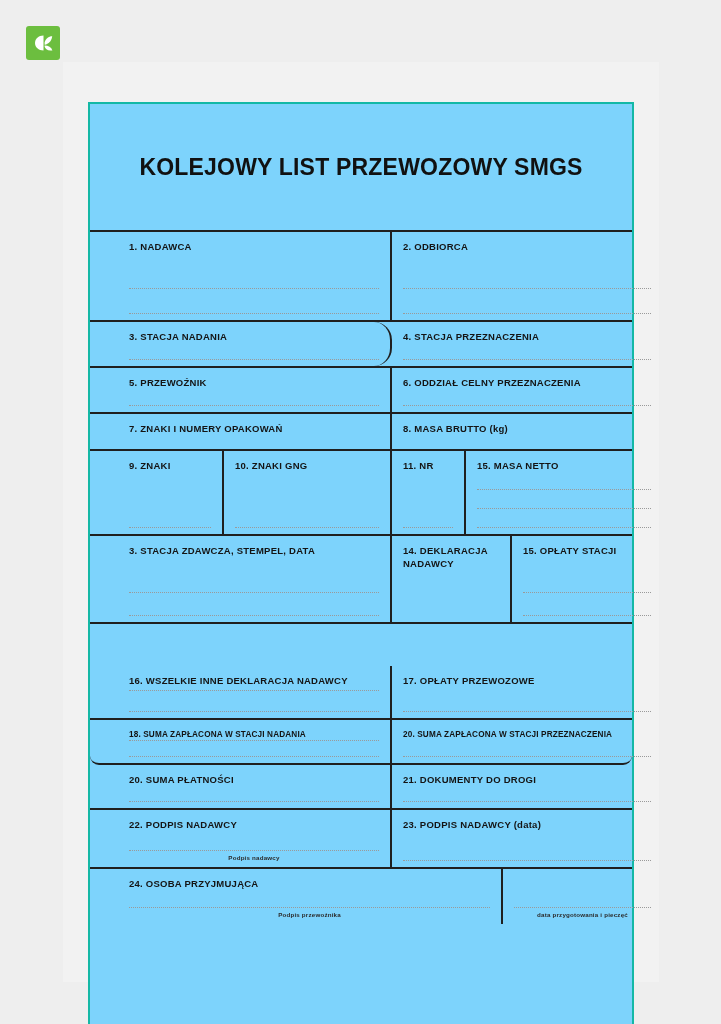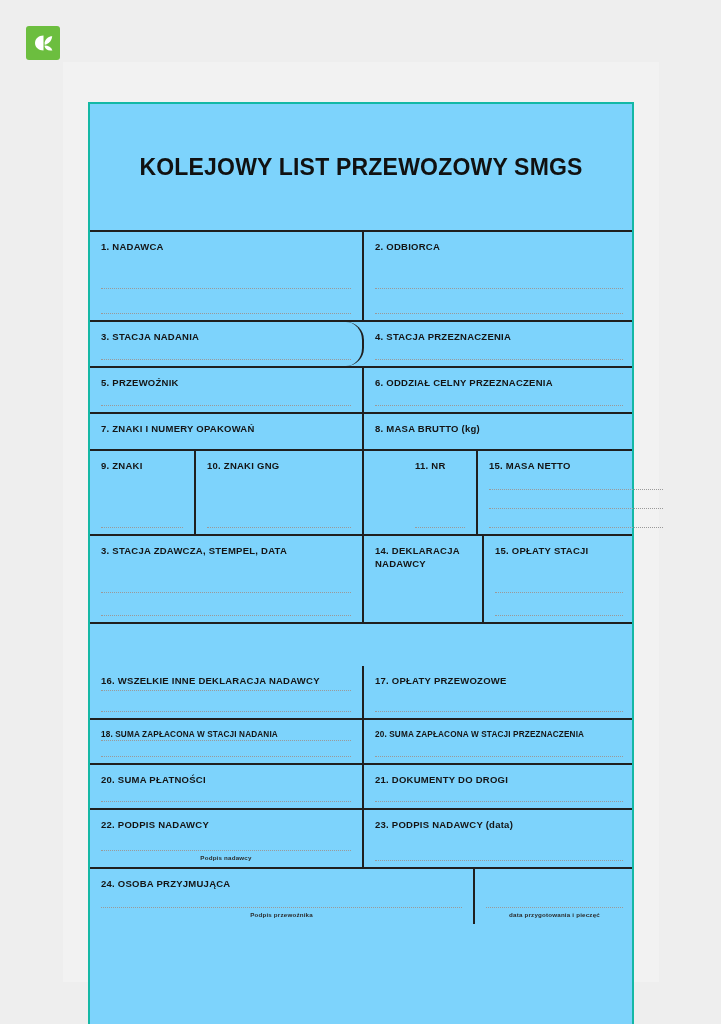--- a/index.html
+++ b/index.html
@@ -50,20 +50,21 @@
     height: 970px;
     border: 2px solid #14b8a6;
     background: #7dd3fc;
   }
 
   
   .row {
     display: flex;
     width: 100%;
     border-bottom: 2px solid #1f1f1f;
+    padding-left: 28px;
   }
   .row.last { border-bottom: none; }
 
   .cell {
     position: relative;
     border-right: 2px solid #1f1f1f;
     padding: 9px 11px 6px 11px;
     display: flex;
     flex-direction: column;
   }
@@ -194,21 +195,21 @@
             <div class="lines">
               <div class="dline"></div>
             </div>
           </div>
           <div class="cell" style="width: 168px; flex: 0 0 168px;">
             <div class="label">10. ZNAKI GNG</div>
             <div class="lines">
               <div class="dline"></div>
             </div>
           </div>
-          <div class="cell" style="width: 74px; flex: 0 0 74px; margin-left: 40px;">
+          <div class="cell" style="width: 74px; flex: 0 0 74px;">
             <div class="label">11. NR</div>
             <div class="lines">
               <div class="dline"></div>
             </div>
           </div>
           <div class="cell nb" style="width: 196px; flex: 0 0 196px;">
             <div class="label">15. MASA NETTO</div>
             <div class="lines">
               <div class="dline"></div>
               <div class="dline" style="margin-top: 18px;"></div>
@@ -244,21 +245,21 @@
               <div class="dline" style="margin-top: 20px;"></div>
             </div>
           </div>
           <div class="cell nb" style="width: 270px; flex: 0 0 270px;">
             <div class="label">17. OPŁATY PRZEWOZOWE</div>
             <div class="lines">
               <div class="dline"></div>
             </div>
           </div>
         </div>
-        <div class="row" style="height: 45px;">
+        <div class="row" style="height: 45px; border-radius: 9px;">
           <div class="cell" style="width: 274px; flex: 0 0 274px;">
             <div class="label small">18. SUMA ZAPŁACONA W STACJI NADANIA</div>
             <div class="lines">
               <div class="dline"></div>
               <div class="dline" style="margin-top: 15px;"></div>
             </div>
           </div>
           <div class="cell nb" style="width: 270px; flex: 0 0 270px;">
             <div class="label small">20. SUMA ZAPŁACONA W STACJI PRZEZNACZENIA</div>
             <div class="lines">

